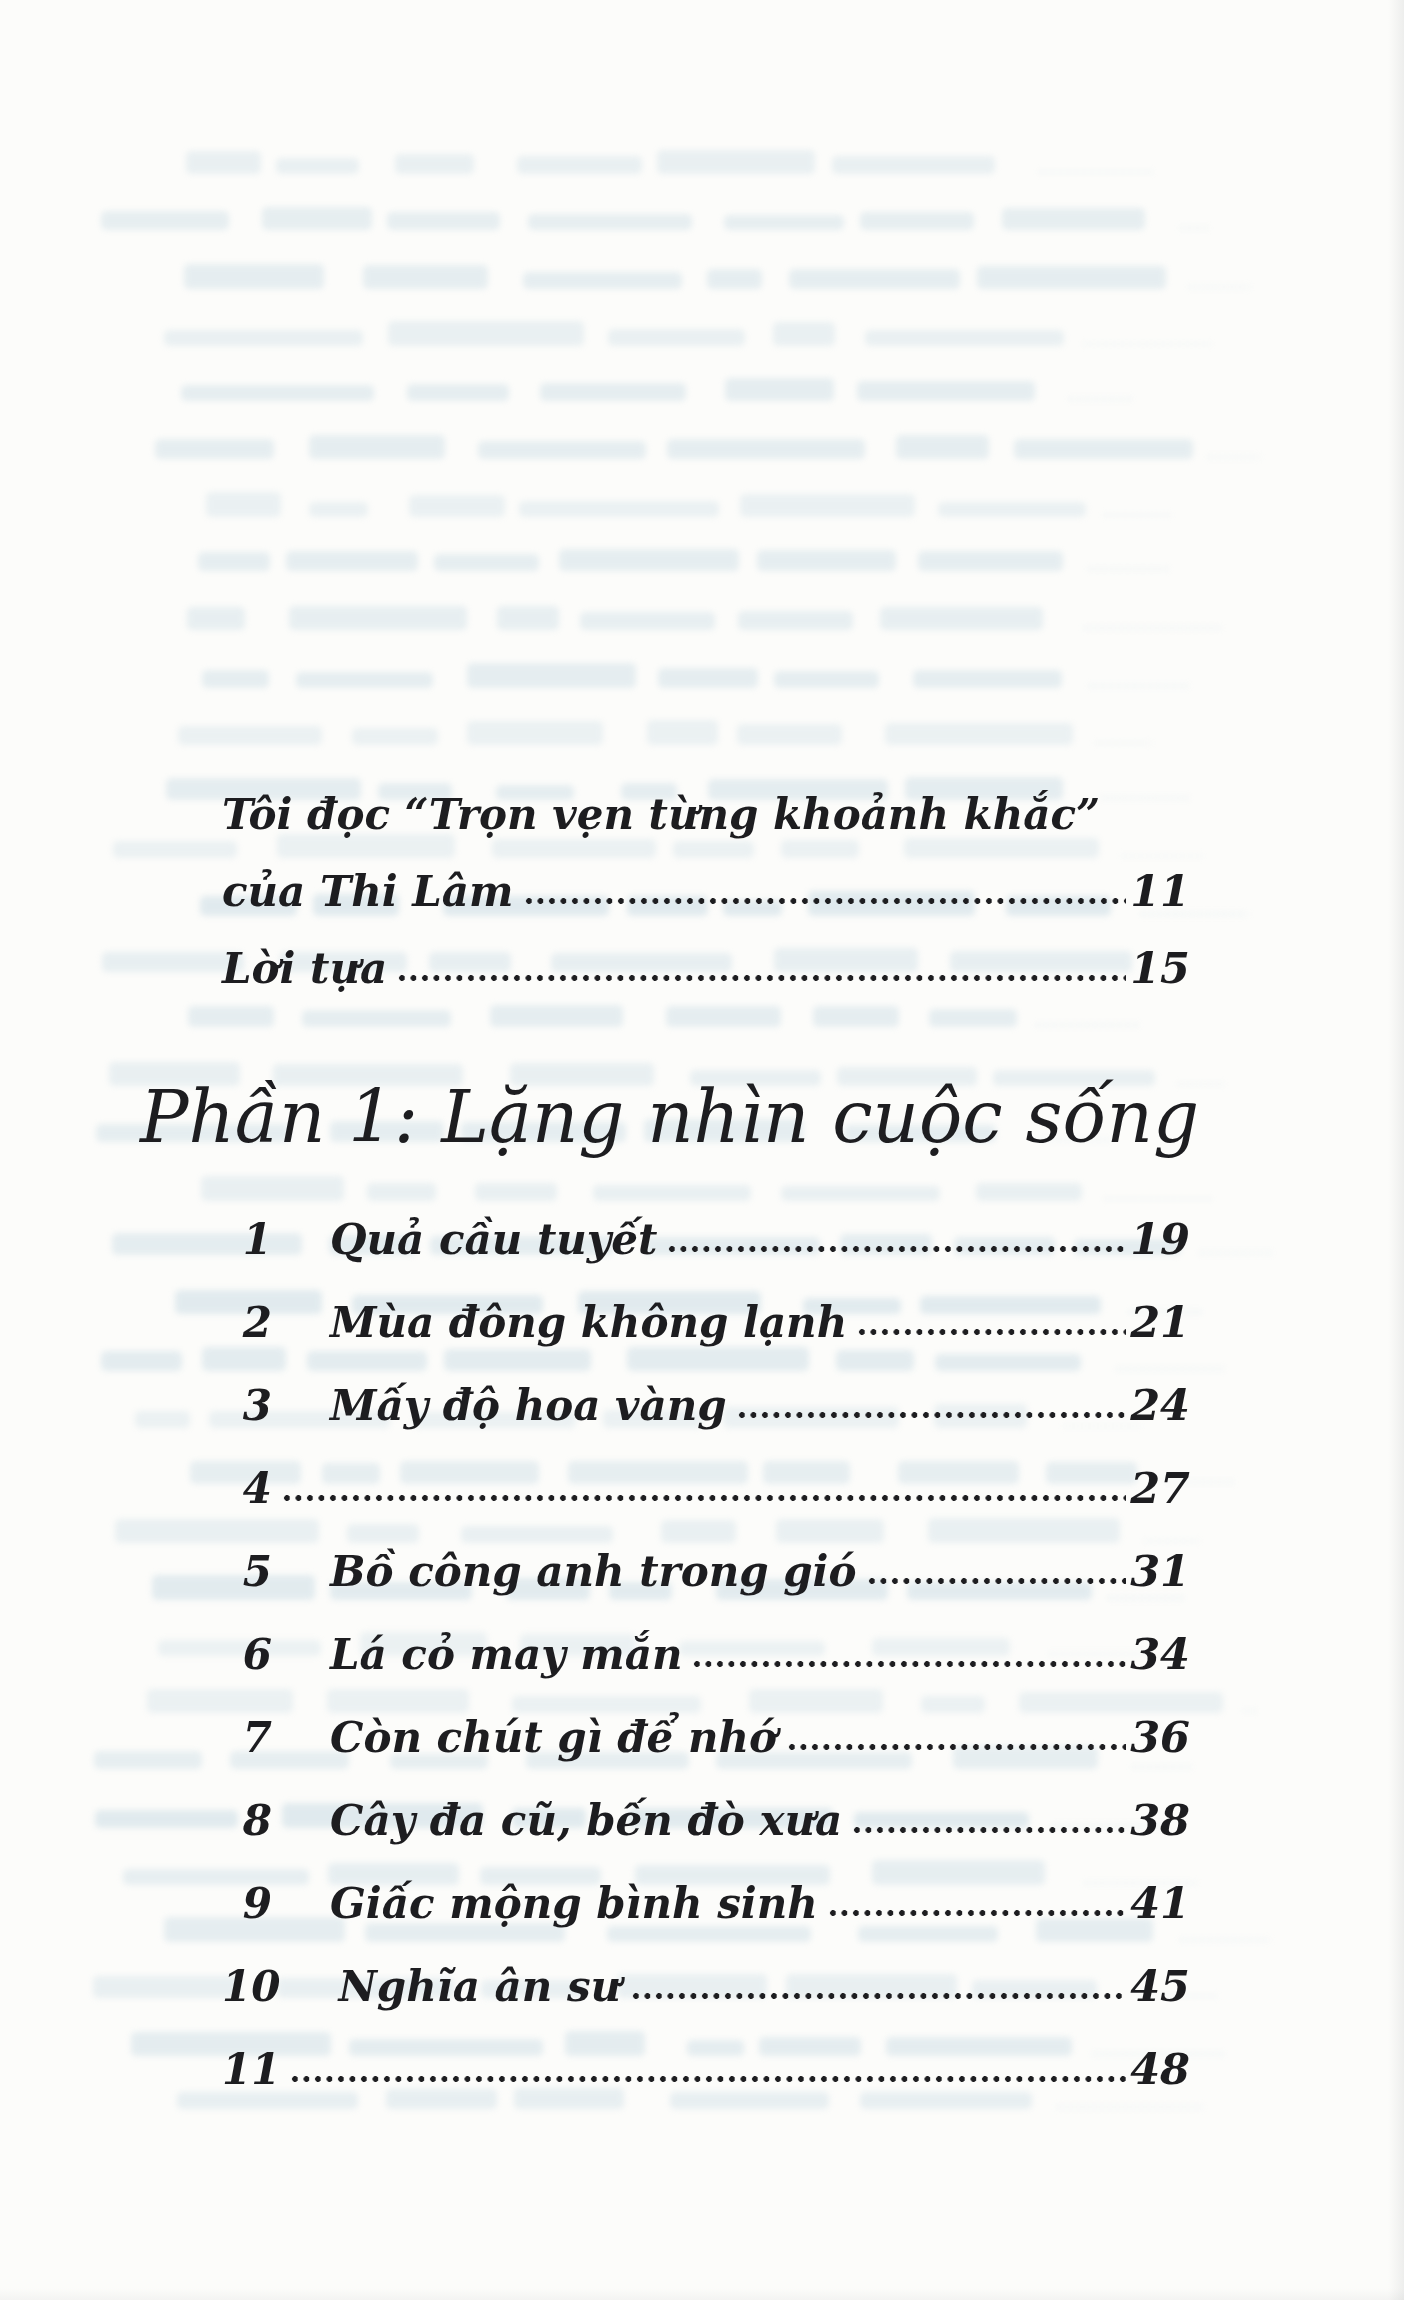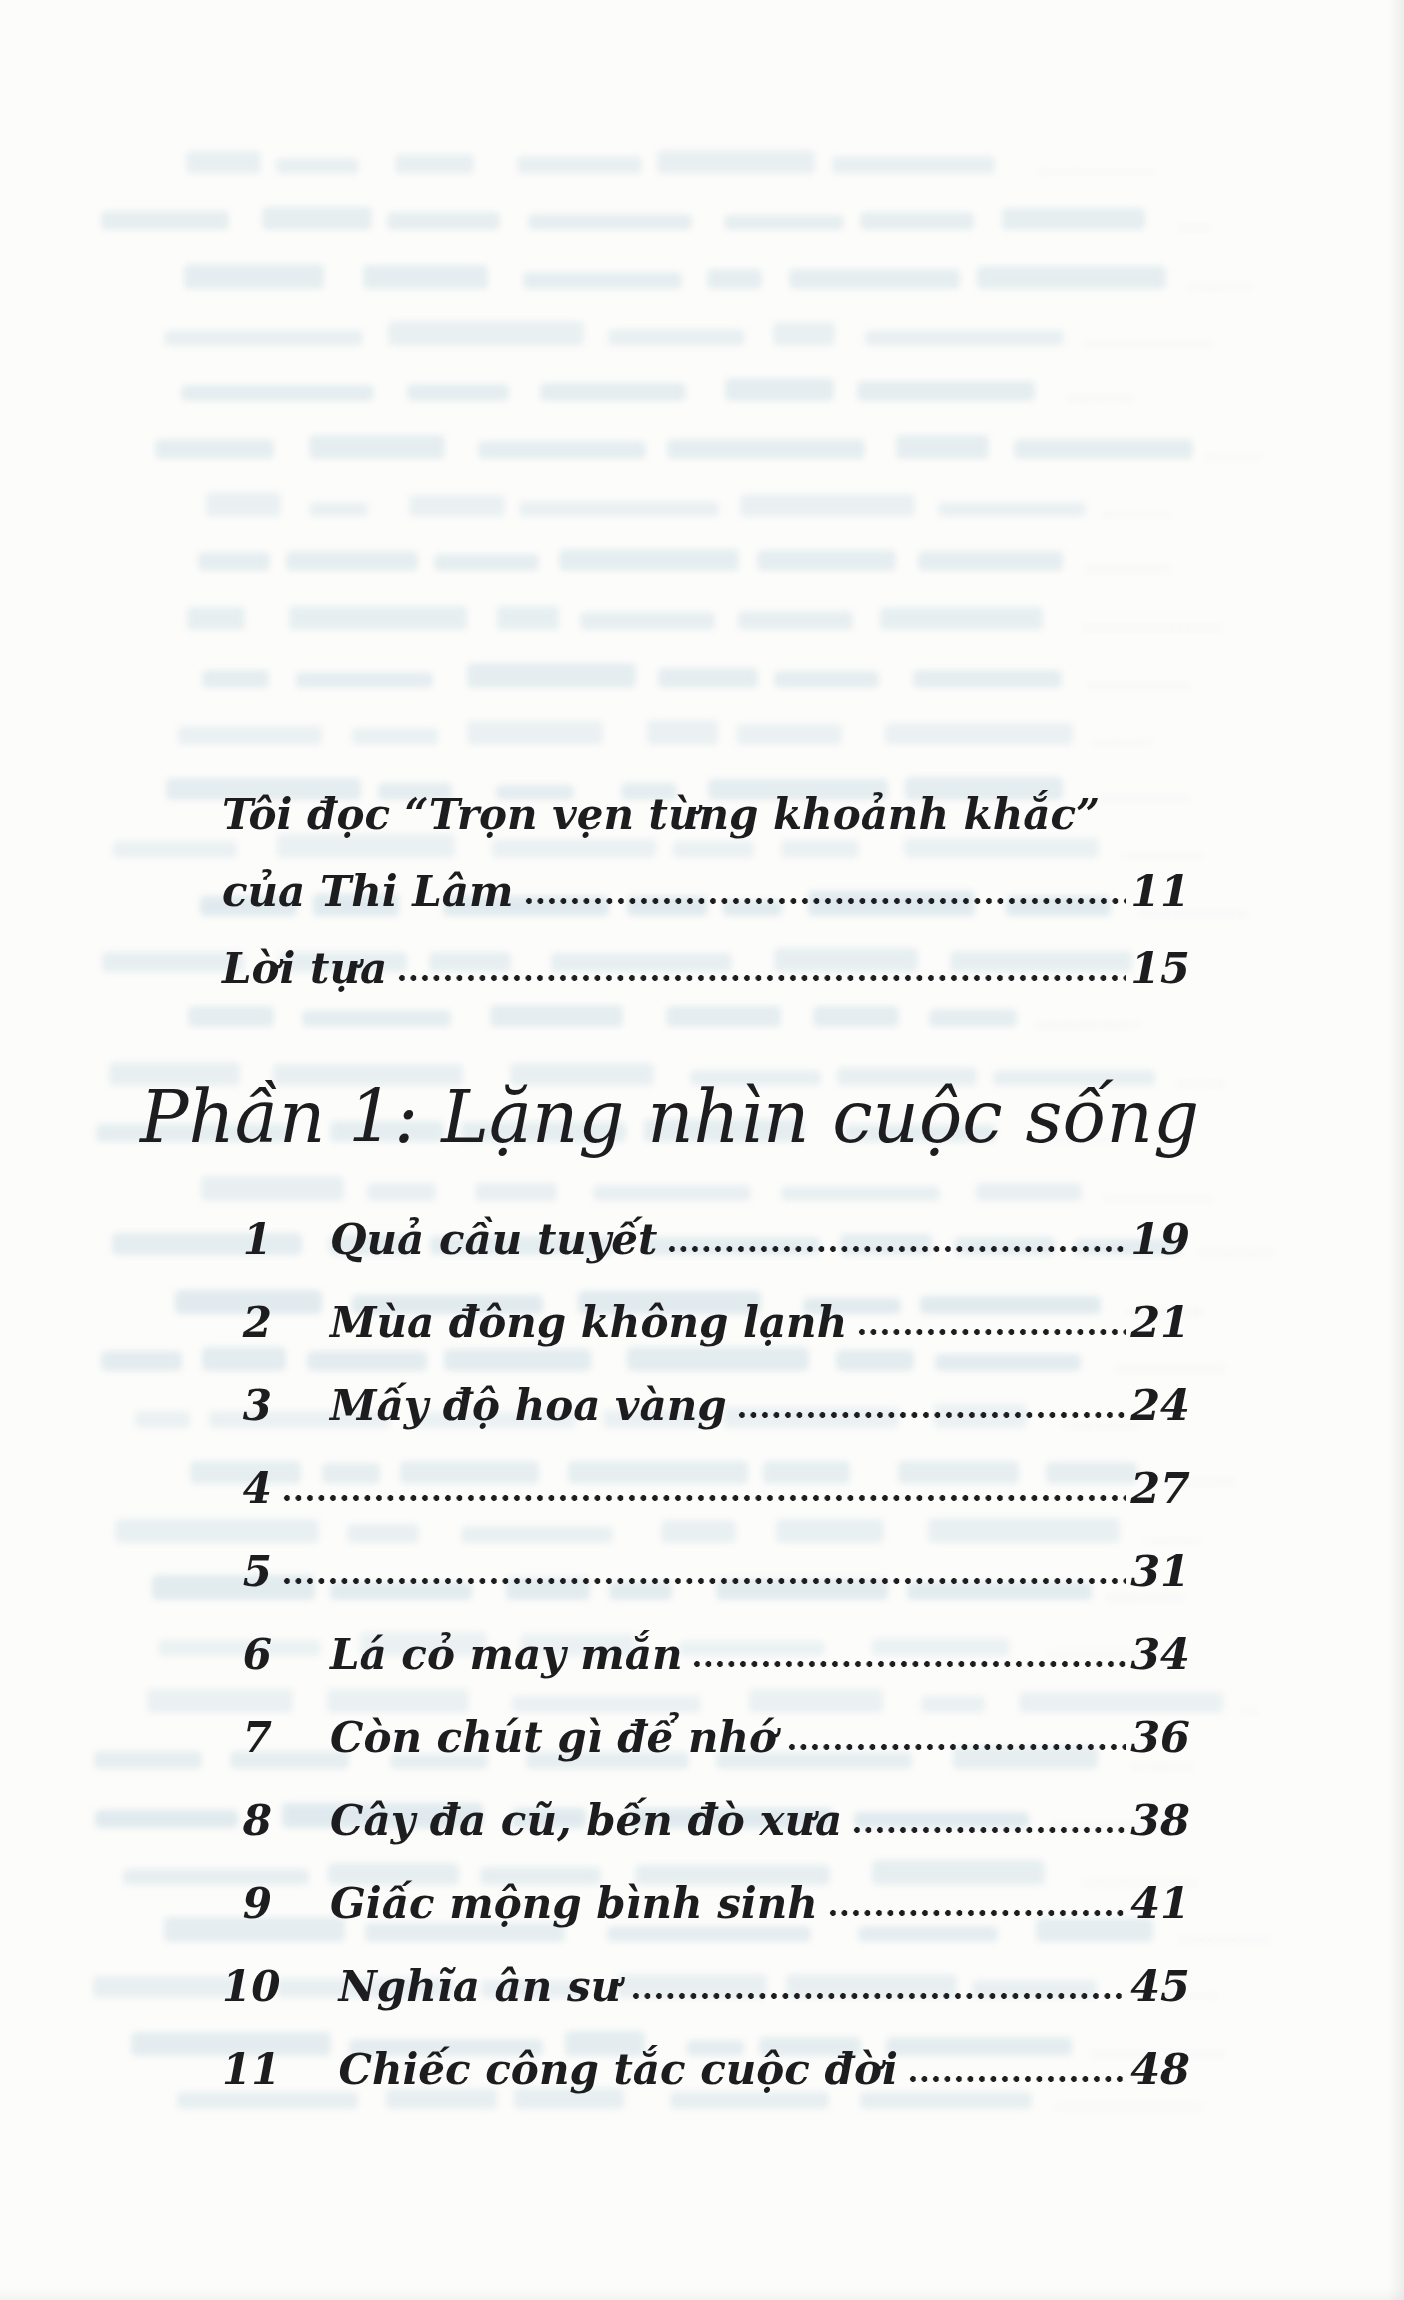--- a/index.html
+++ b/index.html
@@ -133,20 +133,21 @@
   </div>
 
   <div class="erow">
     <span class="num">4</span>
     <span class="dots"></span>
     <span class="pg">27</span>
   </div>
 
   <div class="erow">
     <span class="num">5</span>
+    <span class="txt">Bồ công anh trong gió</span>
     <span class="dots"></span>
     <span class="pg">31</span>
   </div>
 
   <div class="erow">
     <span class="num">6</span>
     <span class="txt">Lá cỏ may mắn</span>
     <span class="dots"></span>
     <span class="pg">34</span>
   </div>
@@ -174,21 +175,20 @@
 
   <div class="erow">
     <span class="num">10</span>
     <span class="txt">Nghĩa ân sư</span>
     <span class="dots"></span>
     <span class="pg">45</span>
   </div>
 
   <div class="erow">
     <span class="num">11</span>
-    <span class="txt">Chiếc công tắc cuộc đời</span>
     <span class="dots"></span>
     <span class="pg">48</span>
   </div>
 </div>
 
   <div class="edge-right"></div>
   <div class="edge-bottom"></div>
 </div>
 
 </body></html>

